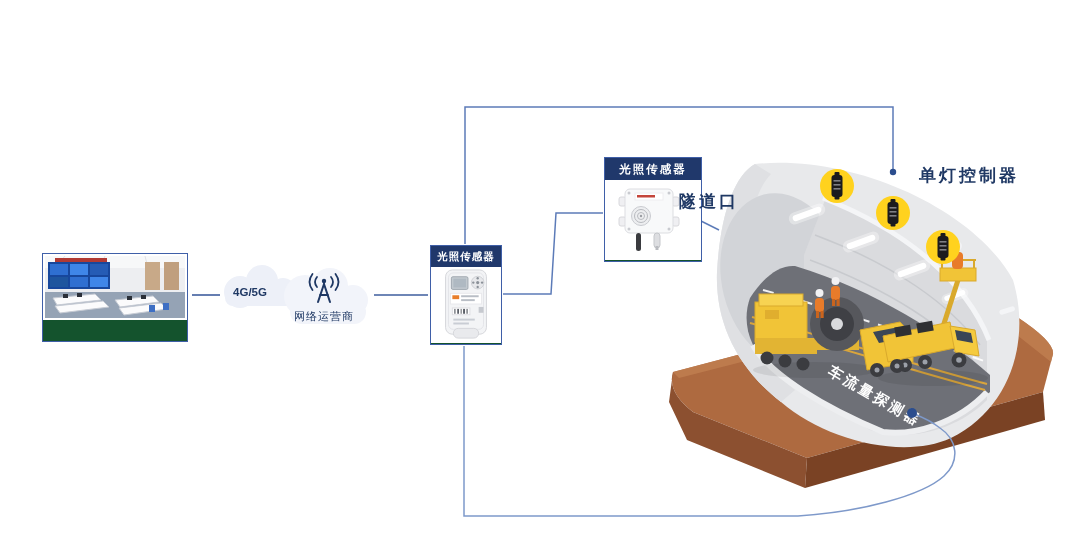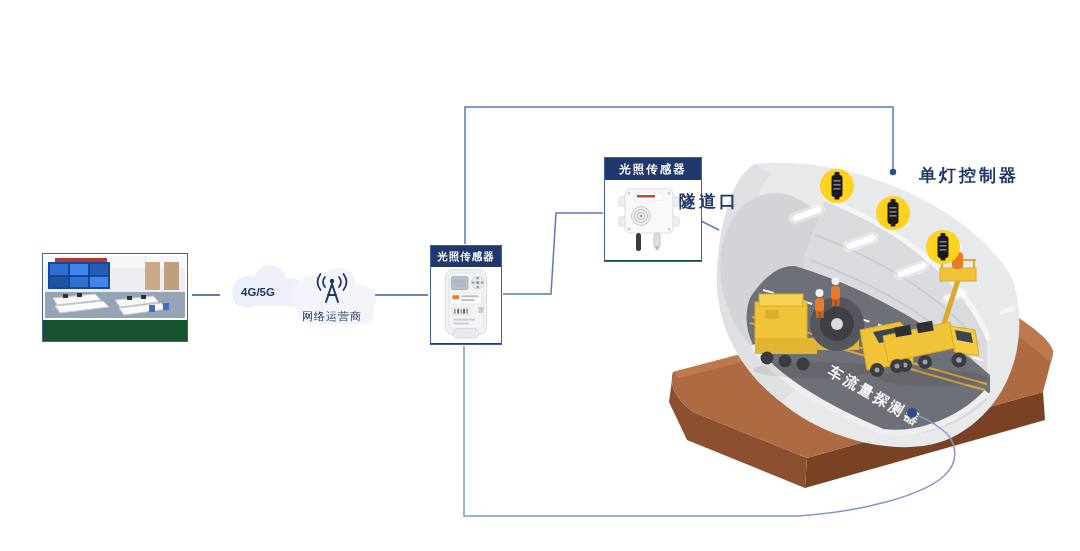--- a/index.html
+++ b/index.html
@@ -15,21 +15,21 @@
   .mon .node-head{height:20px;font-size:11.5px;letter-spacing:3px;}
   .conc{left:430px;top:245px;width:72px;height:100px;}
   .conc .node-head{height:21px;font-size:10.5px;letter-spacing:1px;}
   .sens{left:604px;top:157px;width:98px;height:105px;}
   .sens .node-head{height:22px;font-size:11.5px;letter-spacing:2px;}
   .float-label{position:absolute;color:#1F3864;font-weight:bold;font-size:17px;letter-spacing:3px;z-index:5;}
   .lbl-entrance{left:659px;top:190px;margin-left:20px;}
   .lbl-lamp{left:903px;top:164px;margin-left:16px;}
   .lyr{position:absolute;left:0;top:0;z-index:2;pointer-events:none;}
   .tunnel-wrap{position:absolute;left:655px;top:140px;z-index:1;}
-  .clouds-wrap{position:absolute;left:218px;top:250px;z-index:3;}
+  .clouds-wrap{position:absolute;left:210px;top:250px;z-index:3;}
 </style>
 </head>
 <body>
 
 <div class="stage">
 
 
   <div class="tunnel-wrap">
   <svg width="420" height="350" viewBox="0 0 420 350">
 

